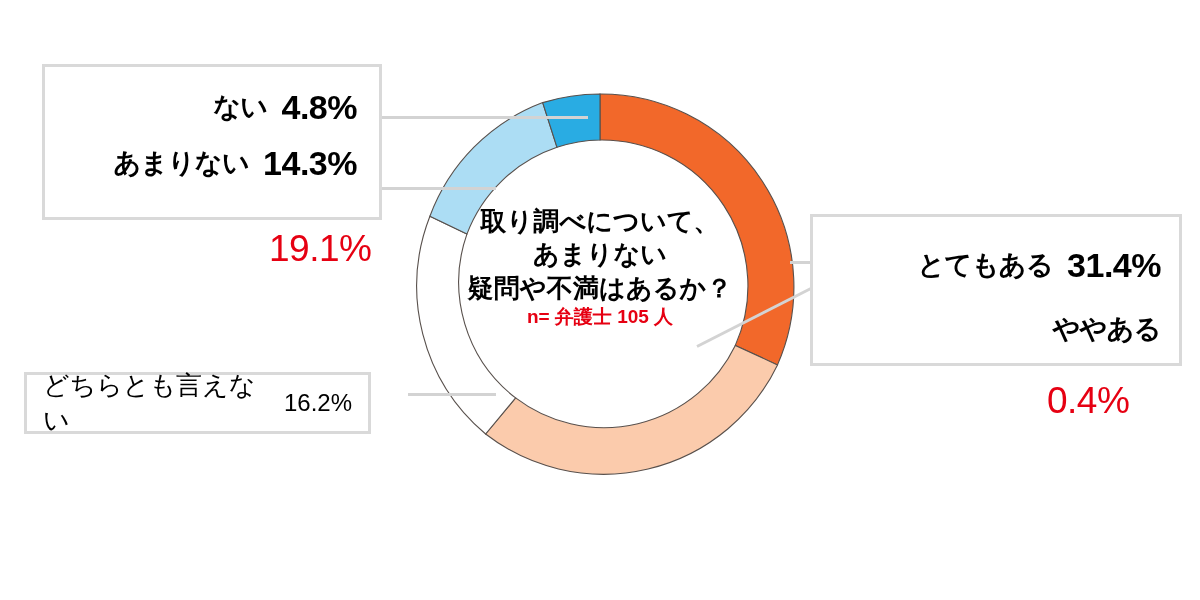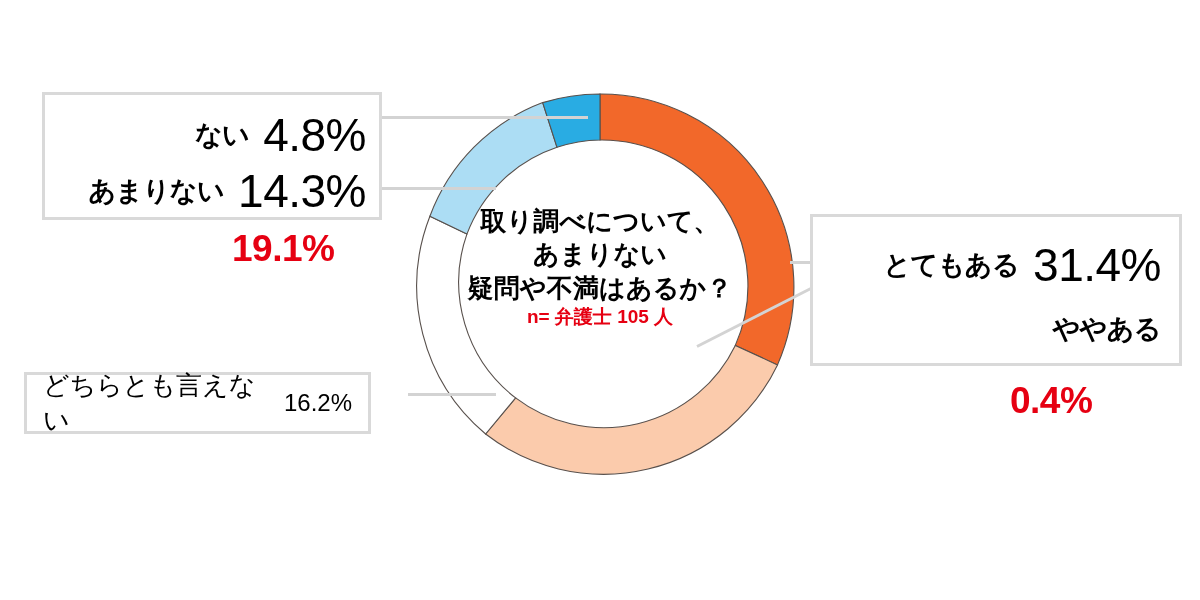--- a/index.html
+++ b/index.html
@@ -88,42 +88,43 @@
     justify-content: flex-end;
     white-space: nowrap;
   }
   .row .name {
     font-size: 27px;
     font-weight: bold;
     color: #000000;
     letter-spacing: -0.5px;
   }
   .row .pct {
-    font-size: 46px;
-    font-weight: normal;
+    font-size: 34px;
+    font-weight: bold;
     color: #000000;
     margin-left: 14px;
     letter-spacing: -0.5px;
   }
   .total {
     position: absolute;
     font-size: 37px;
-    font-weight: bold;
+    font-weight: normal;
     color: #e60012;
     letter-spacing: -0.5px;
     white-space: nowrap;
+    margin-left: 37px;
   }
 
   
   #box-negative {
     left: 42px;
-    top: 92px;
+    top: 64px;
     width: 340px;
-    height: 128px;
-    padding: 12px 13px 0 18px;
+    height: 156px;
+    padding: 12px 22px 0 18px;
   }
   #box-negative .row {
     height: 56px;
     align-items: center;
   }
   #total-negative {
     left: 232px;
     top: 228px;
   }
 

